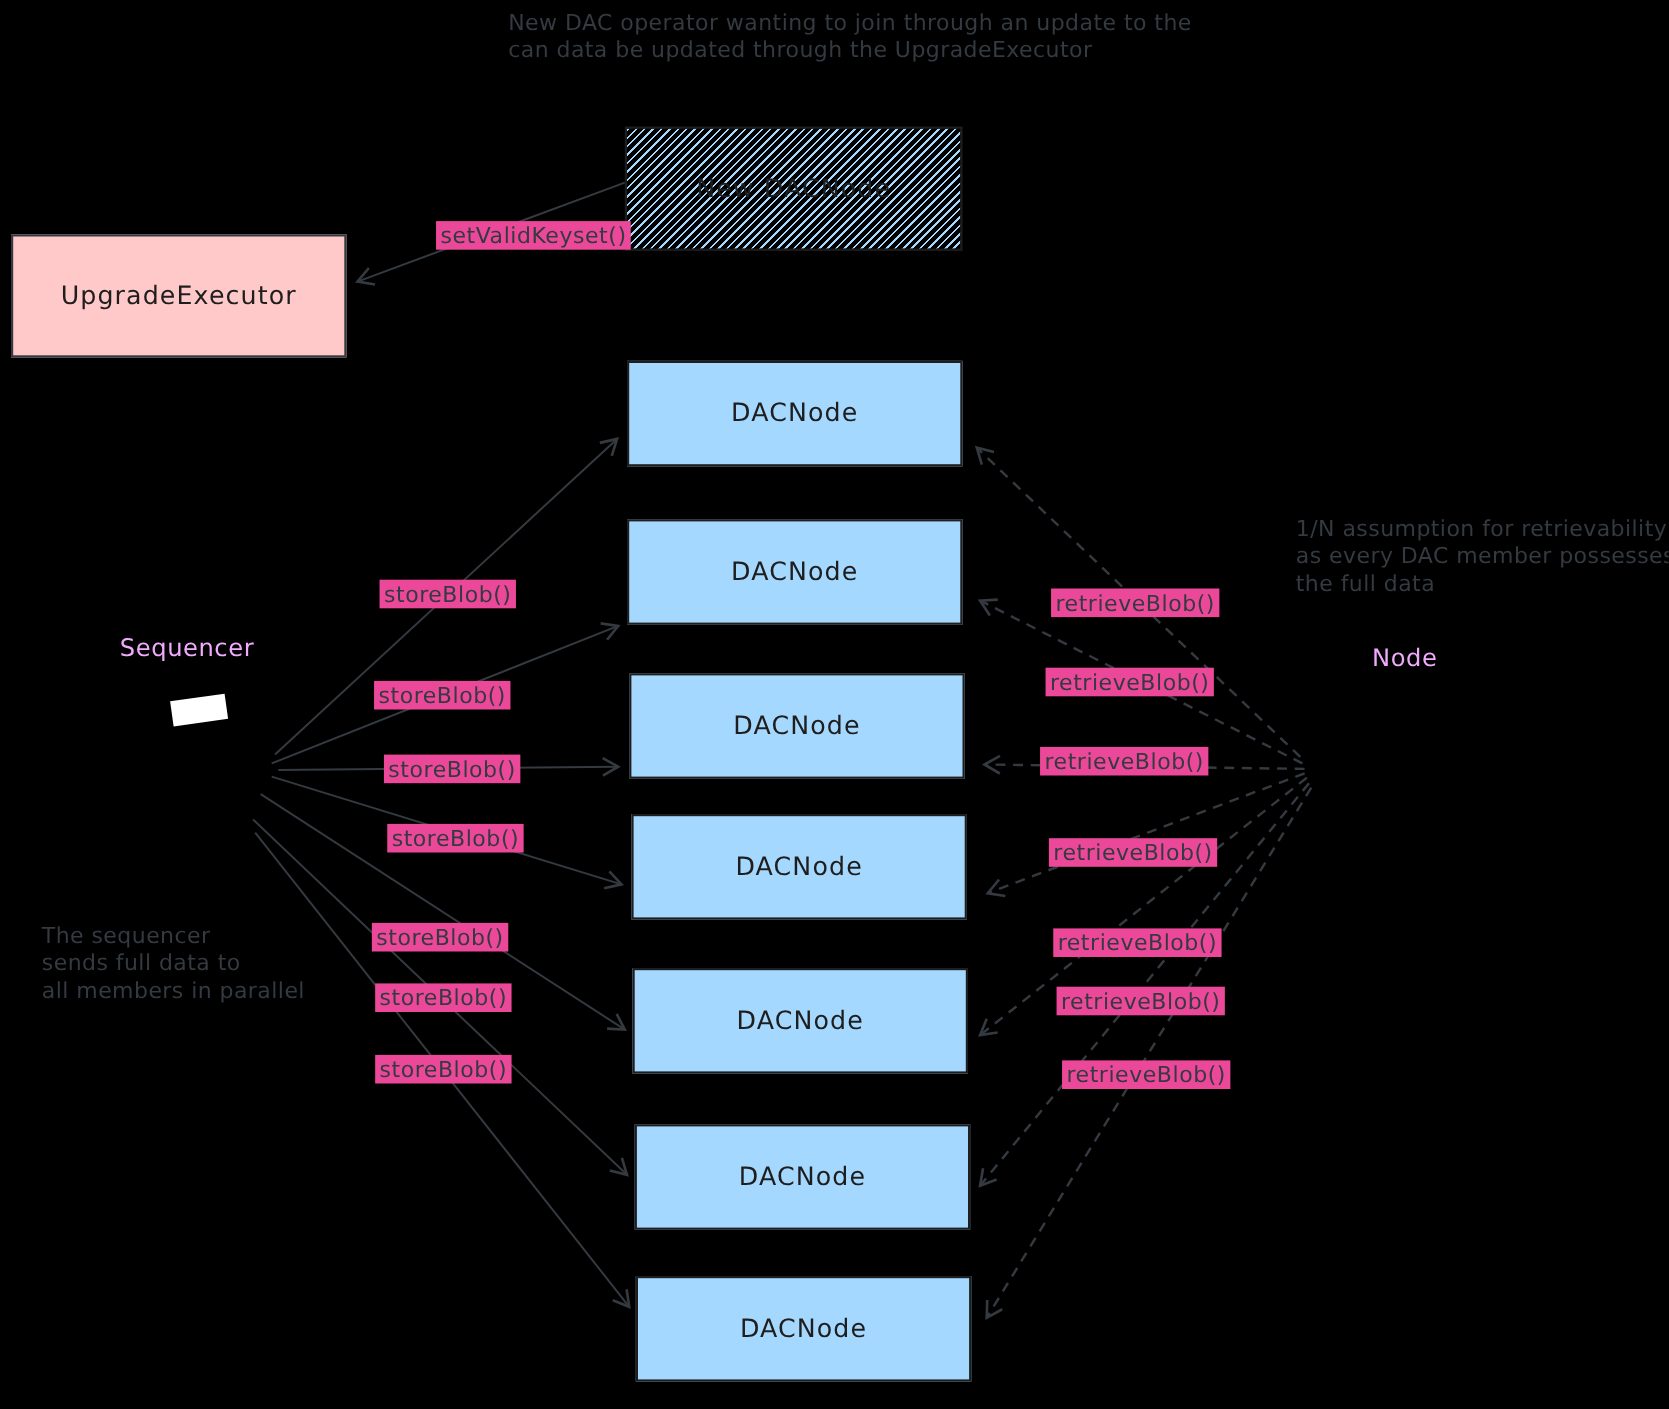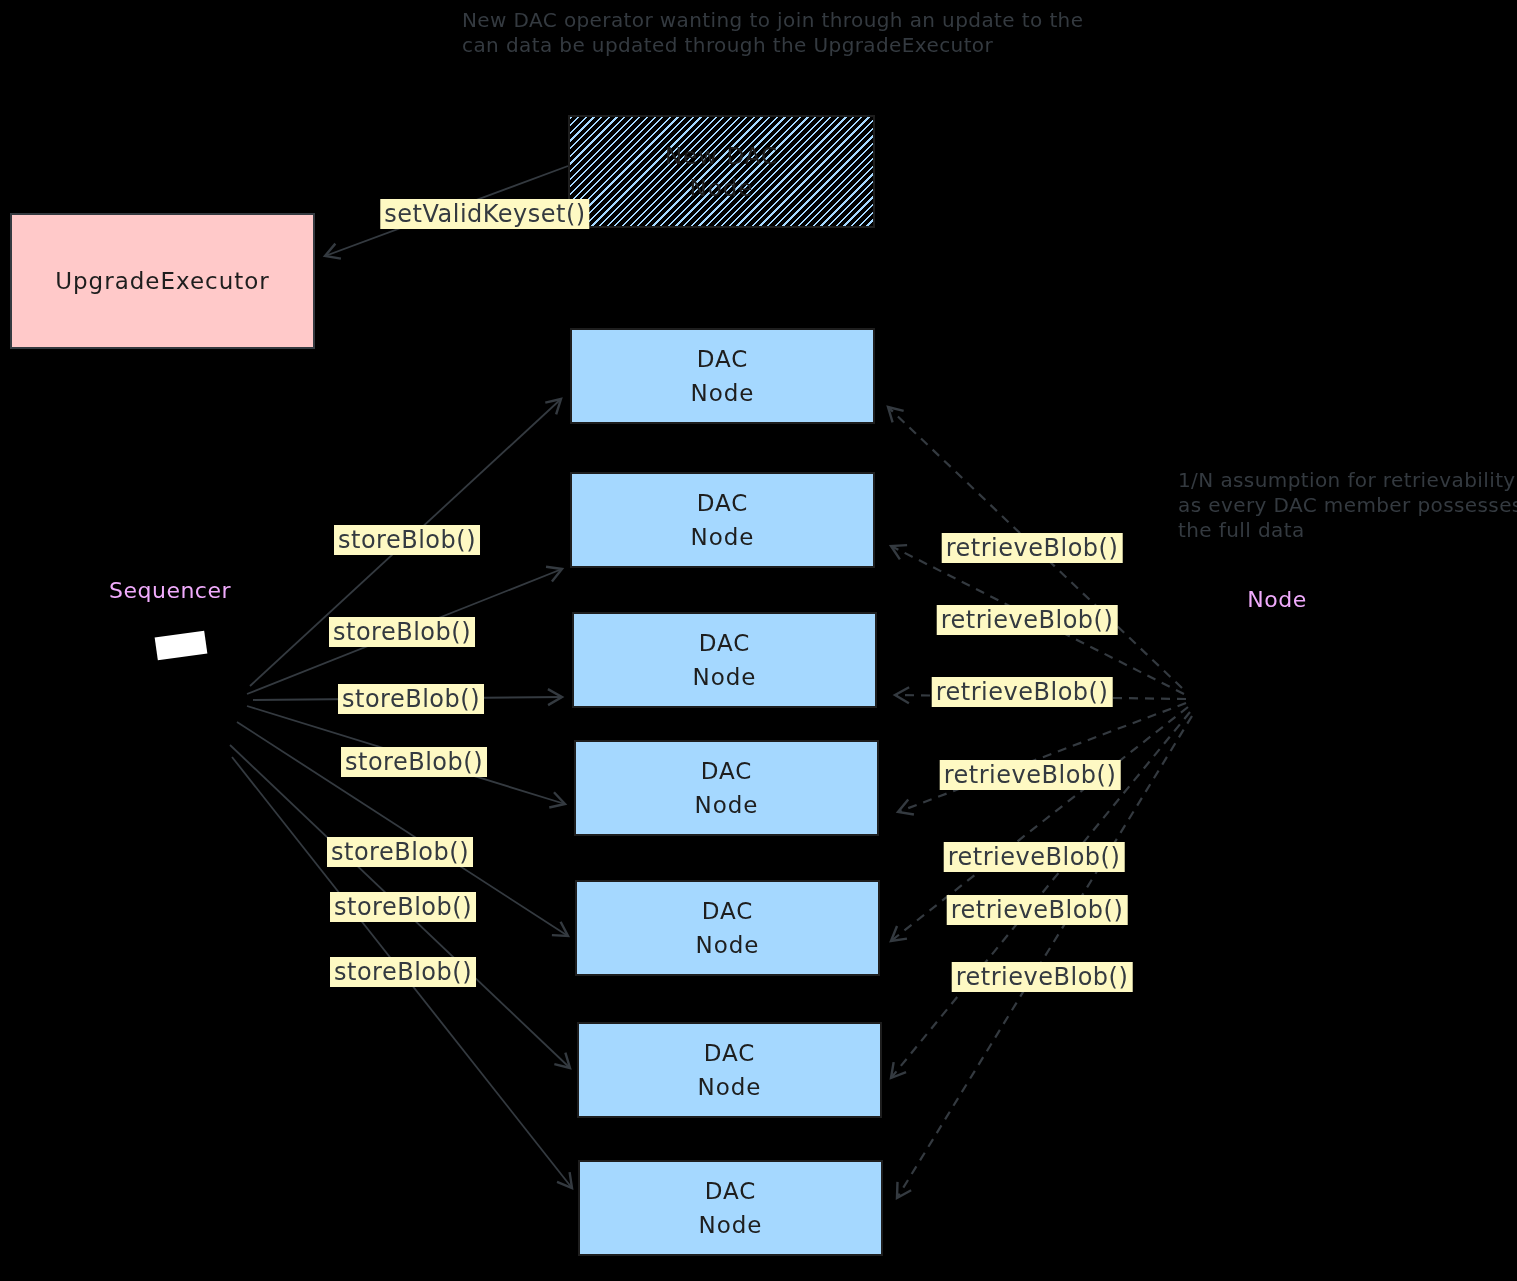--- a/index.html
+++ b/index.html
@@ -8,54 +8,54 @@
     width:1517px;height:1281px;
     background:#000000;
     font-family:"DejaVu Sans", sans-serif;
     overflow:hidden;
   }
   #edges{position:absolute;left:0;top:0;width:1517px;height:1281px;}
   .solid-edge{stroke:#343a40;stroke-width:1.8;fill:none;}
   .dashed-edge{stroke:#343a40;stroke-width:2.2;fill:none;stroke-dasharray:9 7;}
   .box{
     position:absolute;
-    display:flex;flex-direction:column;align-items:center;justify-content:center;
+    display:flex;flex-direction:row;align-items:center;justify-content:center;
     box-sizing:border-box;
     text-align:center;
   }
   .dac-box{
     width:305px;height:96px;
     background:#a5d8ff;
     border:2px solid #1e1e1e;
     color:#1e1e1e;
     font-size:23px;line-height:34px;
     letter-spacing:1px;
   }
   .upgrade-box{
-    left:10px;top:213px;width:305px;height:136px;
+    left:10px;top:213px;width:305px;height:112px;
     background:#ffc9c9;
     border:2px solid #343a40;
     color:#1e1e1e;
     font-size:23px;letter-spacing:1px;
   }
   .hatch-box{
     left:568px;top:115px;width:307px;height:113px;
     background:repeating-linear-gradient(135deg,#a5d8ff 0 1.6px,transparent 1.6px 5.4px);
     border:2px solid #1e1e1e;
     color:#1e1e1e;
     font-size:23px;line-height:32px;letter-spacing:1px;
   }
   .edge-label{
     position:absolute;
     transform:translate(-50%,-50%);
     white-space:nowrap;
     color:#343a40;
-    background:#fef9c3;
+    background:#ec4899;
     padding:1px 4px;
-    font-size:24px;letter-spacing:0.5px;
+    font-size:20px;letter-spacing:0.5px;
   }
   .actor-label{
     position:absolute;
     transform:translate(-50%,-50%);
     white-space:nowrap;
     color:#f0abfc;
     font-size:22px;letter-spacing:0.5px;
   }
   .note{
     position:absolute;
@@ -142,20 +142,25 @@
   <div class="box dac-box" style="left:578px;top:1160px;">
     <div>DAC</div>
     <div>Node</div>
   </div>
 
   <div class="actor-label" style="left:170px;top:590px;">Sequencer</div>
   <div class="sequencer-marker"></div>
 
   <div class="actor-label" style="left:1277px;top:599px;">Node</div>
 
+  <div class="note" style="left:38px;top:838px;">
+    <div>The sequencer</div>
+    <div>sends full data to</div>
+    <div>all members in parallel</div>
+  </div>
 
   <div class="note" style="left:1178px;top:468px;">
     <div>1/N assumption for retrievability,</div>
     <div>as every DAC member possesses</div>
     <div>the full data</div>
   </div>
 
   <div class="edge-label" style="left:485px;top:214px;">setValidKeyset()</div>
 
   <div class="edge-label" style="left:407px;top:540px;">storeBlob()</div>

